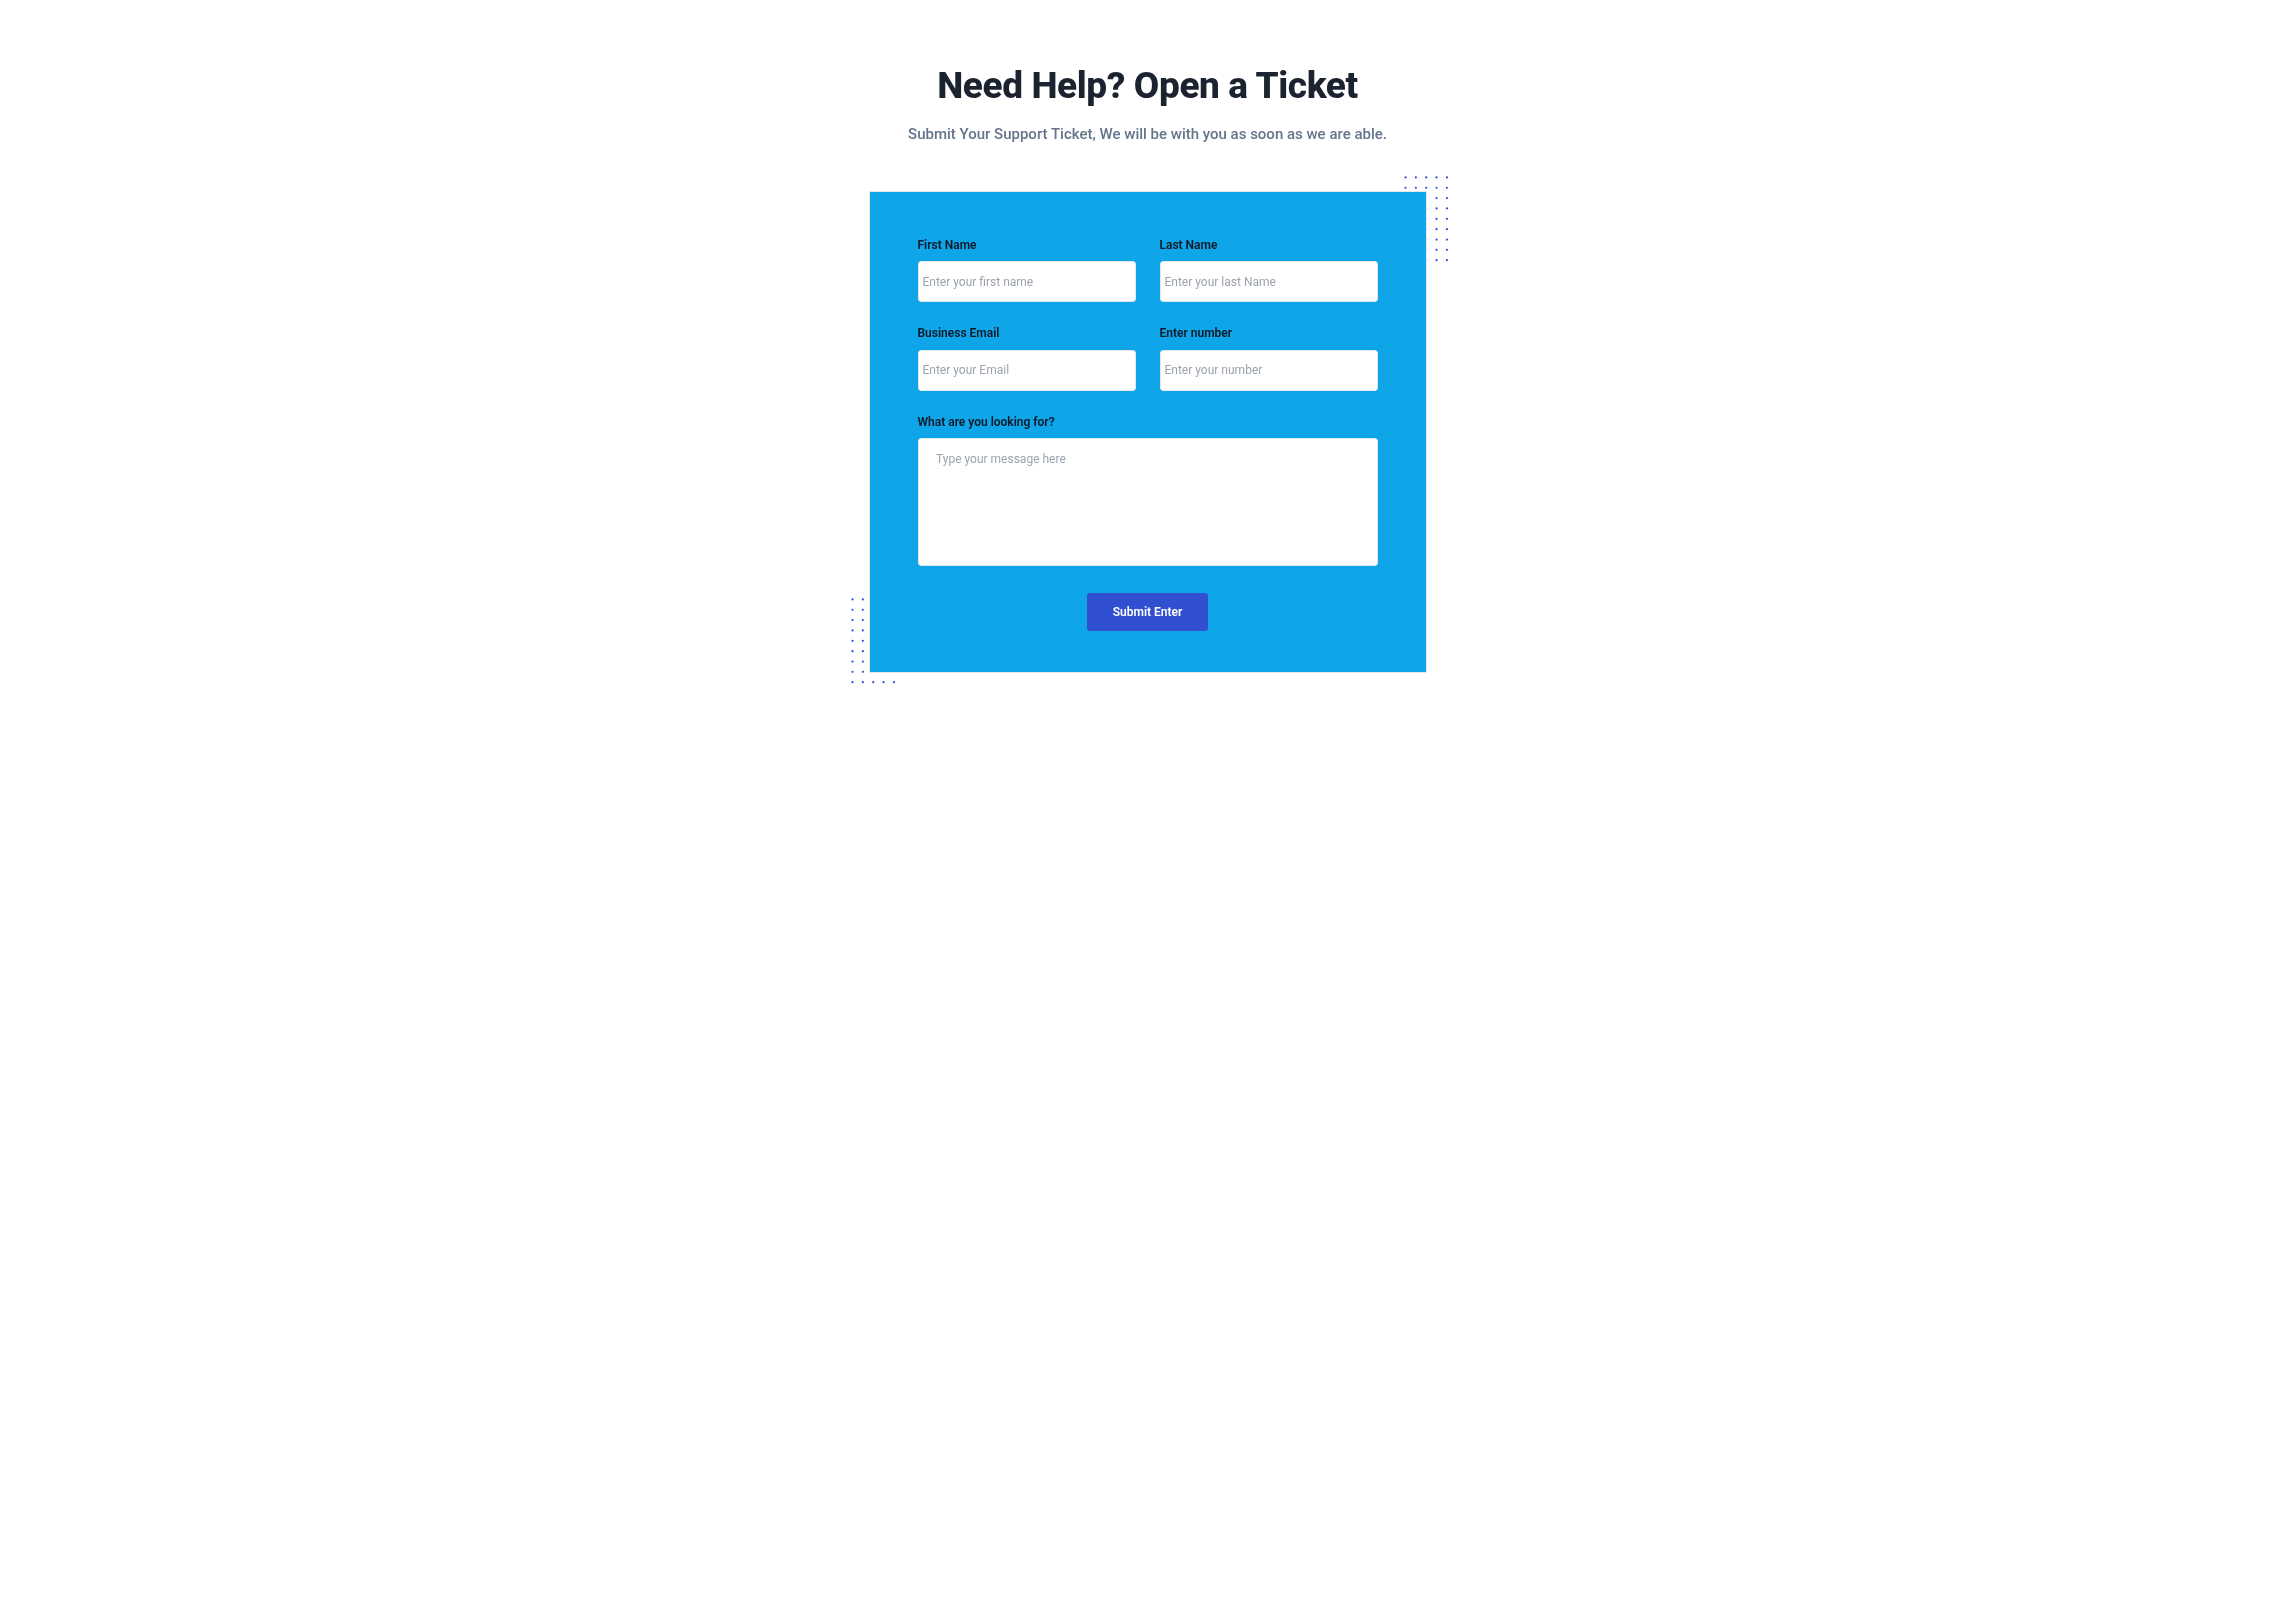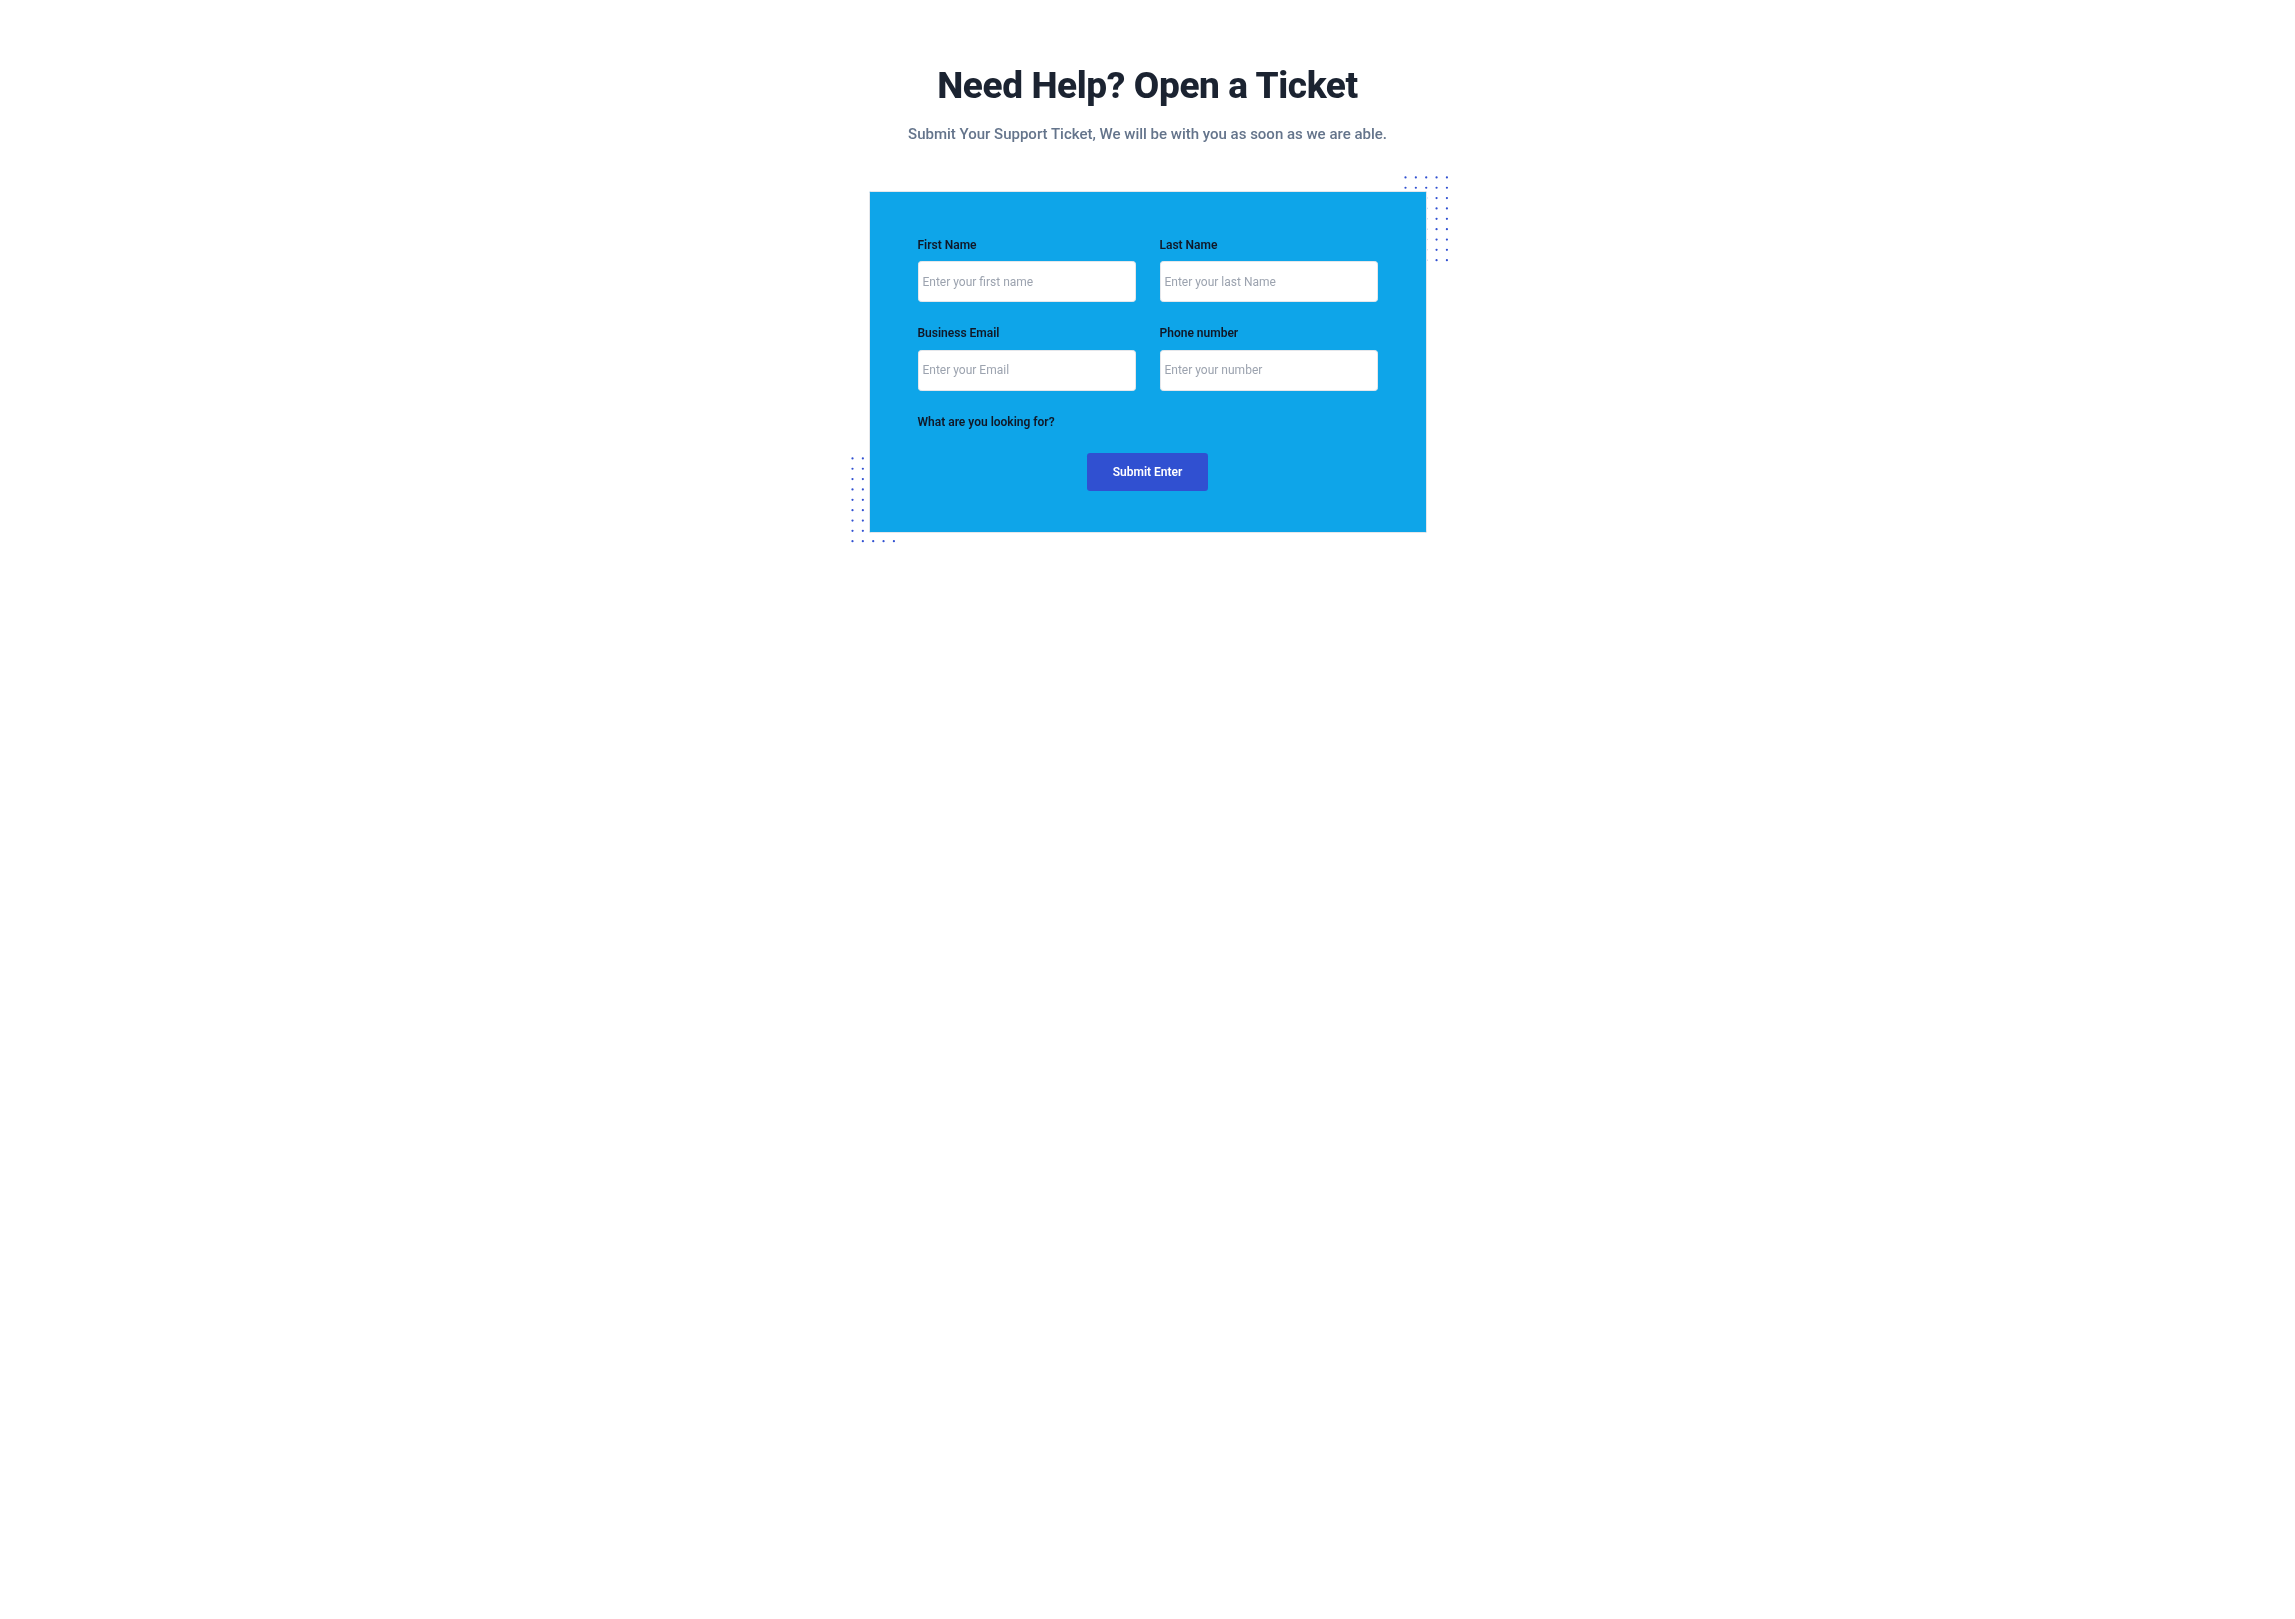--- a/index.html
+++ b/index.html
@@ -230,27 +230,28 @@
           <input class="input" type="text" placeholder="Enter your last Name" style="">
         </div>
       </div>
 
       <div class="row">
         <div class="field">
           <label class="label">Business Email</label>
           <input class="input" type="text" placeholder="Enter your Email" style="">
         </div>
         <div class="field">
-          <label class="label">Phone number</label>
+          <label class="label">Enter number</label>
           <input class="input" type="text" placeholder="Enter your number" style="">
         </div>
       </div>
 
       <div class="field-full">
         <label class="label">What are you looking for?</label>
+        <textarea class="textarea" placeholder="Type your message here" style=""></textarea>
       </div>
 
       <div class="submit-wrap">
         <button class="submit">Submit Enter</button>
       </div>
 
     </div>
   </div>
 
 </div>

